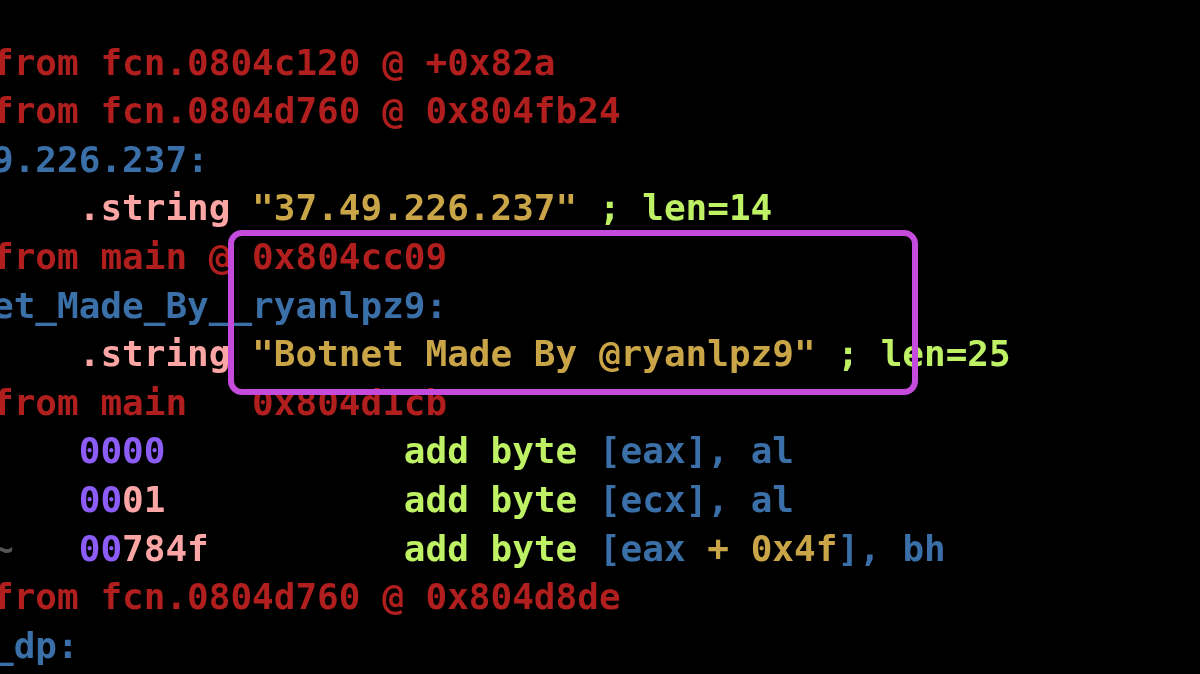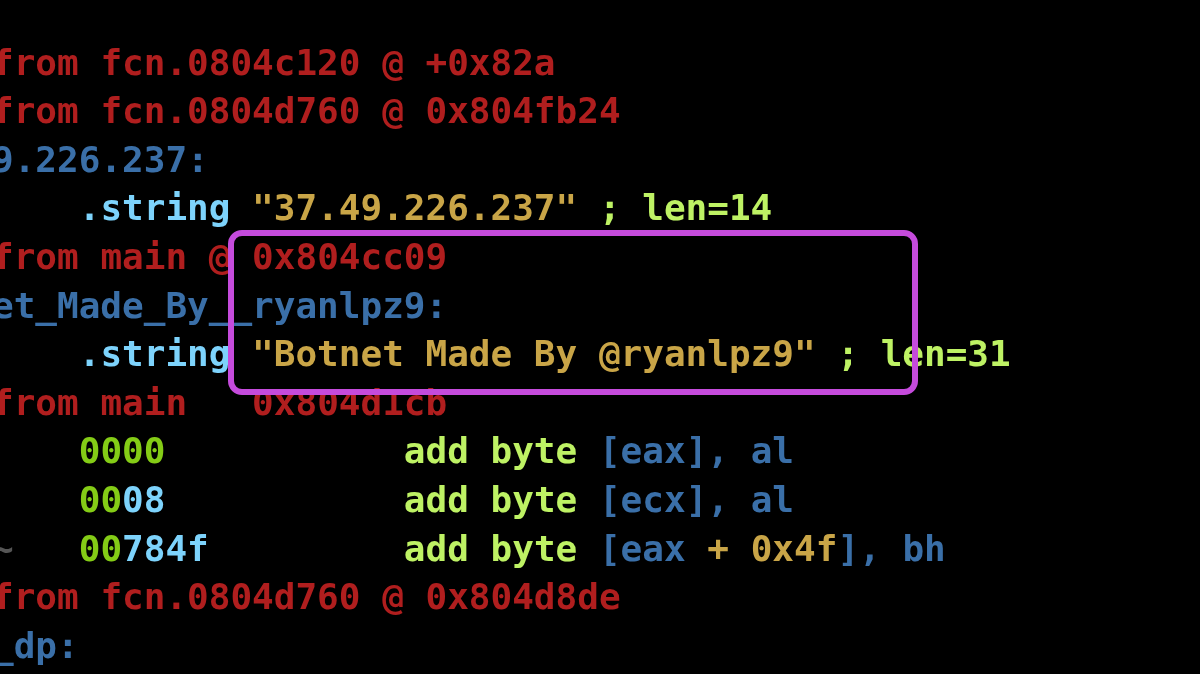--- a/index.html
+++ b/index.html
@@ -18,42 +18,42 @@
     .terminal {
       position: absolute;
       top: -10px;
       left: -8px;
       white-space: pre;
     }
     .red   { color: #b01e1e; }
     .yellow{ color: #c9a547; }
     .blue  { color: #3a6fa8; }
     .white { color: #bef264; }
-    .green { color: #84cc16; }
+    .green { color: #8b5cf6; }
     .dim   { color: #555; }
-    .bwhite{ color: #7dd3fc; }
+    .bwhite{ color: #fca5a5; }
     .highlight-box {
       position: absolute;
       border: 6px solid #c54bdc;
       border-radius: 14px;
       pointer-events: none;
     }
   </style>
 </head>
 <body>
 
 <div class="terminal">
 <span><span class="red">from </span><span class="red">fcn.0804c120</span><span class="red"> @ </span><span class="red">+0x82a</span></span>
 <span><span class="red">from </span><span class="red">fcn.0804d760</span><span class="red"> @ </span><span class="red">0x804fb24</span></span>
 <span><span class="blue">9.226.237:</span></span>
 <span><span>    </span><span class="bwhite">.string </span><span class="yellow">"37.49.226.237" </span><span class="white">; len=14</span></span>
 <span><span class="red">from </span><span class="red">main</span><span class="red"> @ </span><span class="red">0x804cc09</span></span>
 <span><span class="blue">et_Made_By_</span><span class="blue">_ryanlpz9:</span></span>
-<span><span>    </span><span class="bwhite">.string </span><span class="yellow">"Botnet Made By @ryanlpz9" </span><span class="white">; len=31</span></span>
+<span><span>    </span><span class="bwhite">.string </span><span class="yellow">"Botnet Made By @ryanlpz9" </span><span class="white">; len=25</span></span>
 <span><span class="red">from </span><span class="red">main</span><span class="red">   </span><span class="red">0x804d1cb</span></span>
 <span><span>    </span><span class="green">0000</span><span>           </span><span class="white">add byte </span><span class="blue">[</span><span class="blue">eax</span><span class="blue">], </span><span class="blue">al</span></span>
-<span><span>    </span><span class="green">00</span><span class="bwhite">08</span><span>           </span><span class="white">add byte </span><span class="blue">[</span><span class="blue">ecx</span><span class="blue">], </span><span class="blue">al</span></span>
+<span><span>    </span><span class="green">00</span><span class="bwhite">01</span><span>           </span><span class="white">add byte </span><span class="blue">[</span><span class="blue">ecx</span><span class="blue">], </span><span class="blue">al</span></span>
 <span><span class="dim">~   </span><span class="green">00</span><span class="bwhite">784f</span><span>         </span><span class="white">add byte </span><span class="blue">[</span><span class="blue">eax</span><span class="yellow"> + </span><span class="yellow">0x4f</span><span class="blue">], </span><span class="blue">bh</span></span>
 <span><span class="red">from </span><span class="red">fcn.0804d760</span><span class="red"> @ </span><span class="red">0x804d8de</span></span>
 <span><span class="blue">_dp:</span></span>
 </div>
 
 <div class="highlight-box" style="top:230px;left:228px;width:690px;height:165px;"></div>
 
 </body></html>

